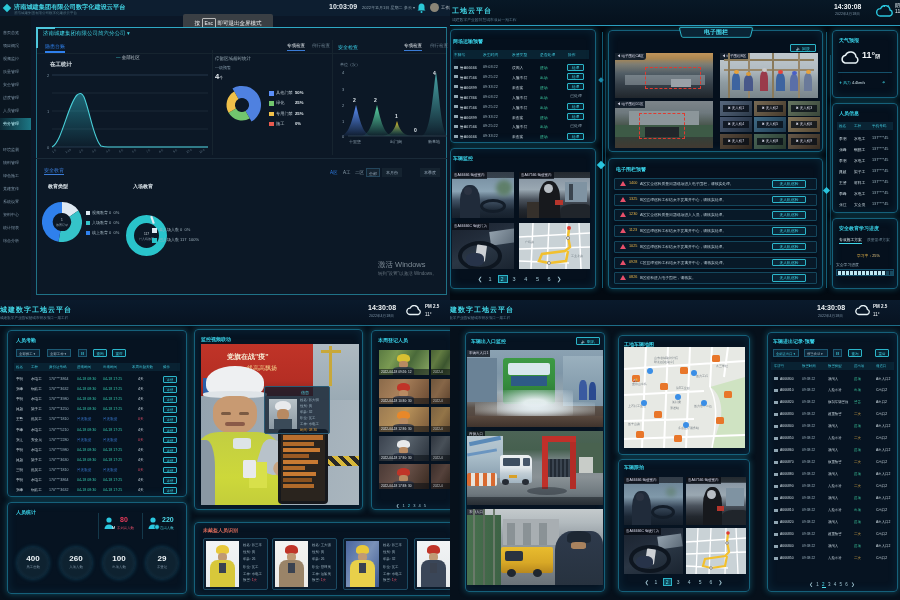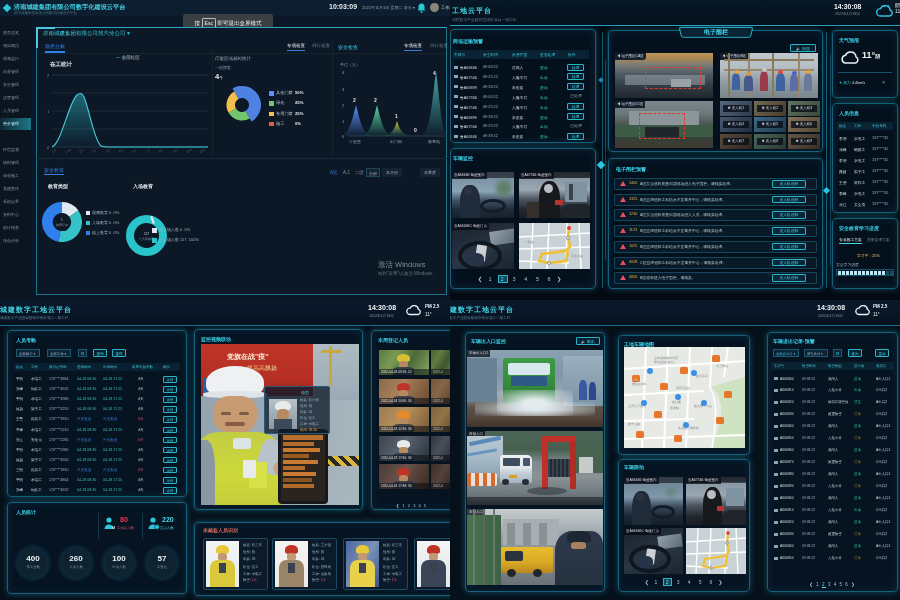--- a/index.html
+++ b/index.html
@@ -645,21 +645,21 @@
         <div class="abs" style="left:17px;top:247px;width:32px;height:32px;border-radius:50%;background:radial-gradient(circle,#0e2230 55%,#123044 90%,#1a4a62 100%);box-shadow:0 0 4px rgba(40,160,200,.35)"></div>
         <div class="abs" style="left:17px;top:254px;width:32px;text-align:center;font-size:8px;font-weight:bold;color:#eef4f7">400</div>
         <div class="abs" style="left:17px;top:265px;width:32px;text-align:center;font-size:3.4px;color:#7d93a5">员工总数</div>
         <div class="abs" style="left:60px;top:247px;width:32px;height:32px;border-radius:50%;background:radial-gradient(circle,#0e2230 55%,#123044 90%,#1a4a62 100%);box-shadow:0 0 4px rgba(40,160,200,.35)"></div>
         <div class="abs" style="left:60px;top:254px;width:32px;text-align:center;font-size:8px;font-weight:bold;color:#eef4f7">260</div>
         <div class="abs" style="left:60px;top:265px;width:32px;text-align:center;font-size:3.4px;color:#7d93a5">入场人数</div>
         <div class="abs" style="left:103px;top:247px;width:32px;height:32px;border-radius:50%;background:radial-gradient(circle,#0e2230 55%,#123044 90%,#1a4a62 100%);box-shadow:0 0 4px rgba(40,160,200,.35)"></div>
         <div class="abs" style="left:103px;top:254px;width:32px;text-align:center;font-size:8px;font-weight:bold;color:#eef4f7">100</div>
         <div class="abs" style="left:103px;top:265px;width:32px;text-align:center;font-size:3.4px;color:#7d93a5">出场人数</div>
         <div class="abs" style="left:146px;top:247px;width:32px;height:32px;border-radius:50%;background:radial-gradient(circle,#0e2230 55%,#123044 90%,#1a4a62 100%);box-shadow:0 0 4px rgba(40,160,200,.35)"></div>
-        <div class="abs" style="left:146px;top:254px;width:32px;text-align:center;font-size:8px;font-weight:bold;color:#eef4f7">57</div>
+        <div class="abs" style="left:146px;top:254px;width:32px;text-align:center;font-size:8px;font-weight:bold;color:#eef4f7">29</div>
         <div class="abs" style="left:146px;top:265px;width:32px;text-align:center;font-size:3.4px;color:#7d93a5">未登记</div>
       </div>
 
   <div class="pn" style="left:194px;top:29px;width:169px;height:181px"></div>
   <div class="pt" style="left:201px;top:36px">监控视频联动</div>
   <div id="q3photo">
         <div class="abs" style="left:201px;top:44px;width:158px;height:161px;overflow:hidden;background:linear-gradient(100deg,#93a2ae 0%,#9fadb8 55%,#aab6be 100%)">
           <div class="abs" style="left:108px;top:0;width:50px;height:56px;background:linear-gradient(180deg,#aebac2,#9aaab4)"></div>
           <div class="abs" style="left:128px;top:2px;width:3px;height:40px;background:#c8a83a"></div>
           <div class="abs" style="left:120px;top:6px;width:20px;height:2.5px;background:#c8a83a"></div>

